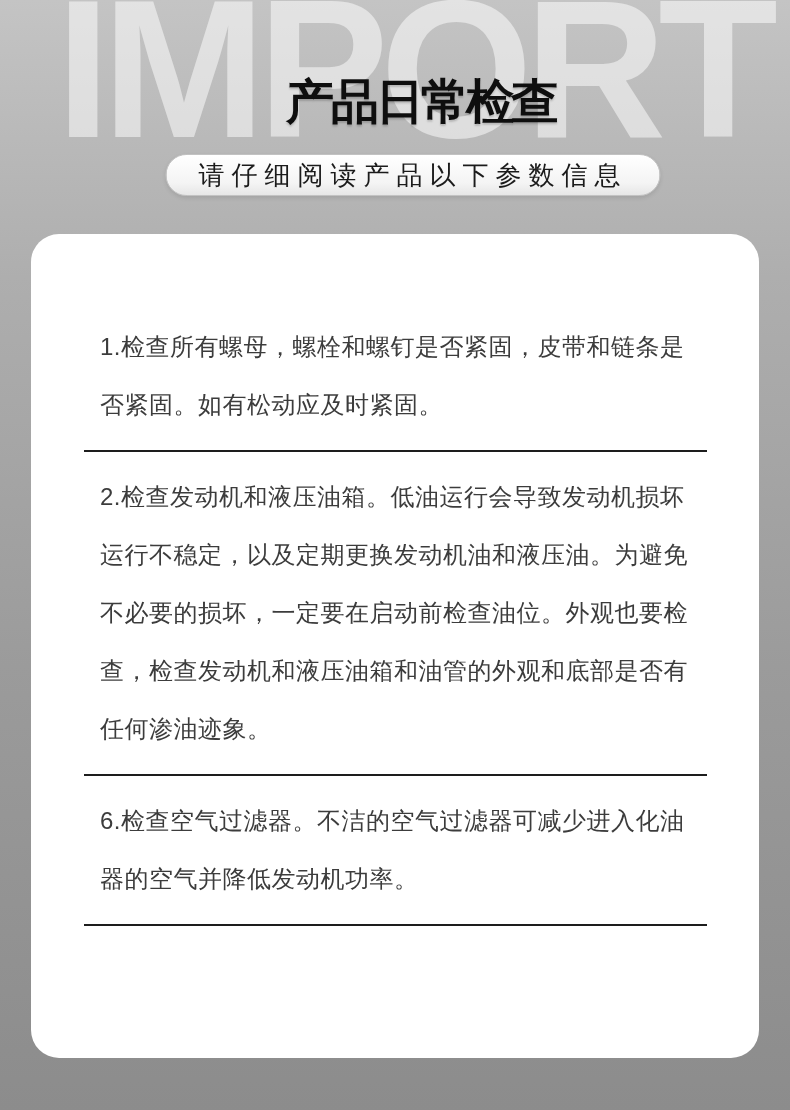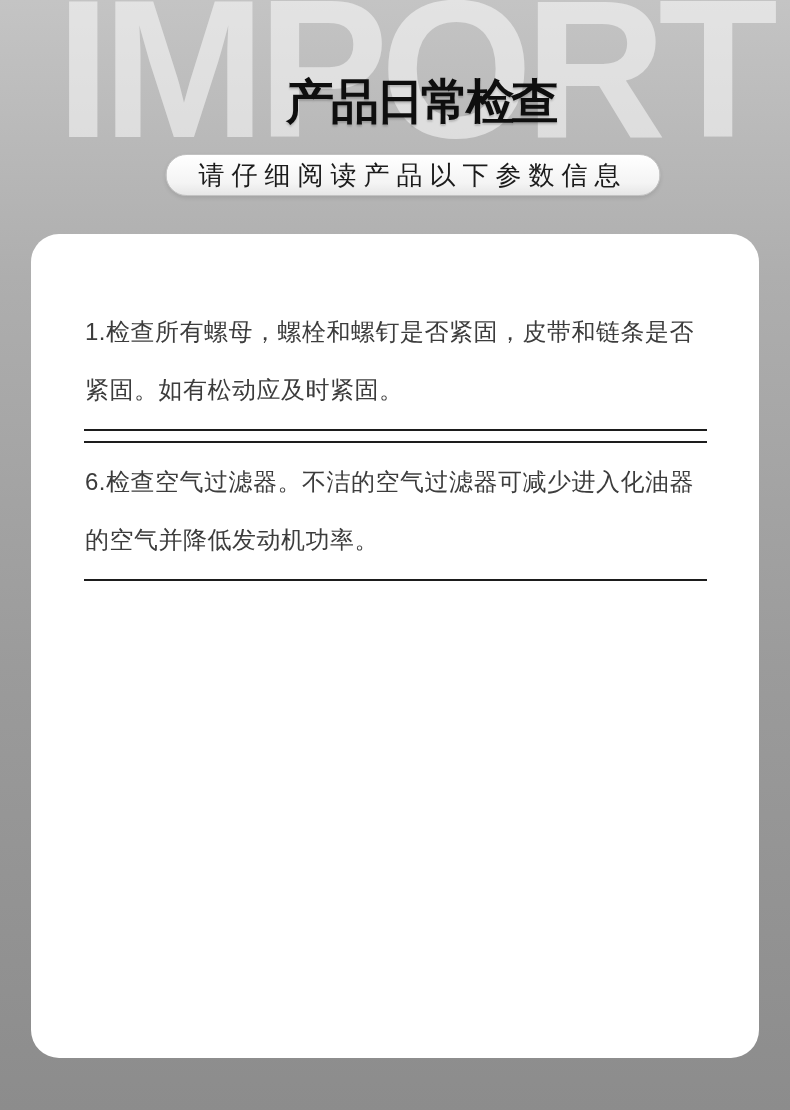--- a/index.html
+++ b/index.html
@@ -68,21 +68,21 @@
     top: 234px;
     left: 31px;
     width: 728px;
     height: 824px;
     box-sizing: border-box;
     background: #ffffff;
     border-radius: 28px;
     padding: 68px 52px 0 53px;
   }
   .item {
-    margin: 1px;
+    margin: 16px;
     font-size: 24px;
     line-height: 58px;
     color: #3c3c3c;
     letter-spacing: 0.5px;
     text-align: left;
   }
   .divider {
     border: none;
     border-top: 2px solid #1d1d1d;
     margin: 10px 0;
@@ -99,20 +99,21 @@
   <h1 class="title">产品日常检查</h1>
 
   <div class="pill">请仔细阅读产品以下参数信息</div>
 
   <div class="card">
 
     <p class="item">1.检查所有螺母，螺栓和螺钉是否紧固，皮带和链条是否紧固。如有松动应及时紧固。</p>
 
     <hr class="divider">
 
+    <p class="item">2.检查发动机和液压油箱。低油运行会导致发动机损坏运行不稳定，以及定期更换发动机油和液压油。为避免不必要的损坏，一定要在启动前检查油位。外观也要检查，检查发动机和液压油箱和油管的外观和底部是否有任何渗油迹象。</p>
 
     <hr class="divider">
 
     <p class="item">6.检查空气过滤器。不洁的空气过滤器可减少进入化油器的空气并降低发动机功率。</p>
 
     <hr class="divider">
 
 
   </div>
 

